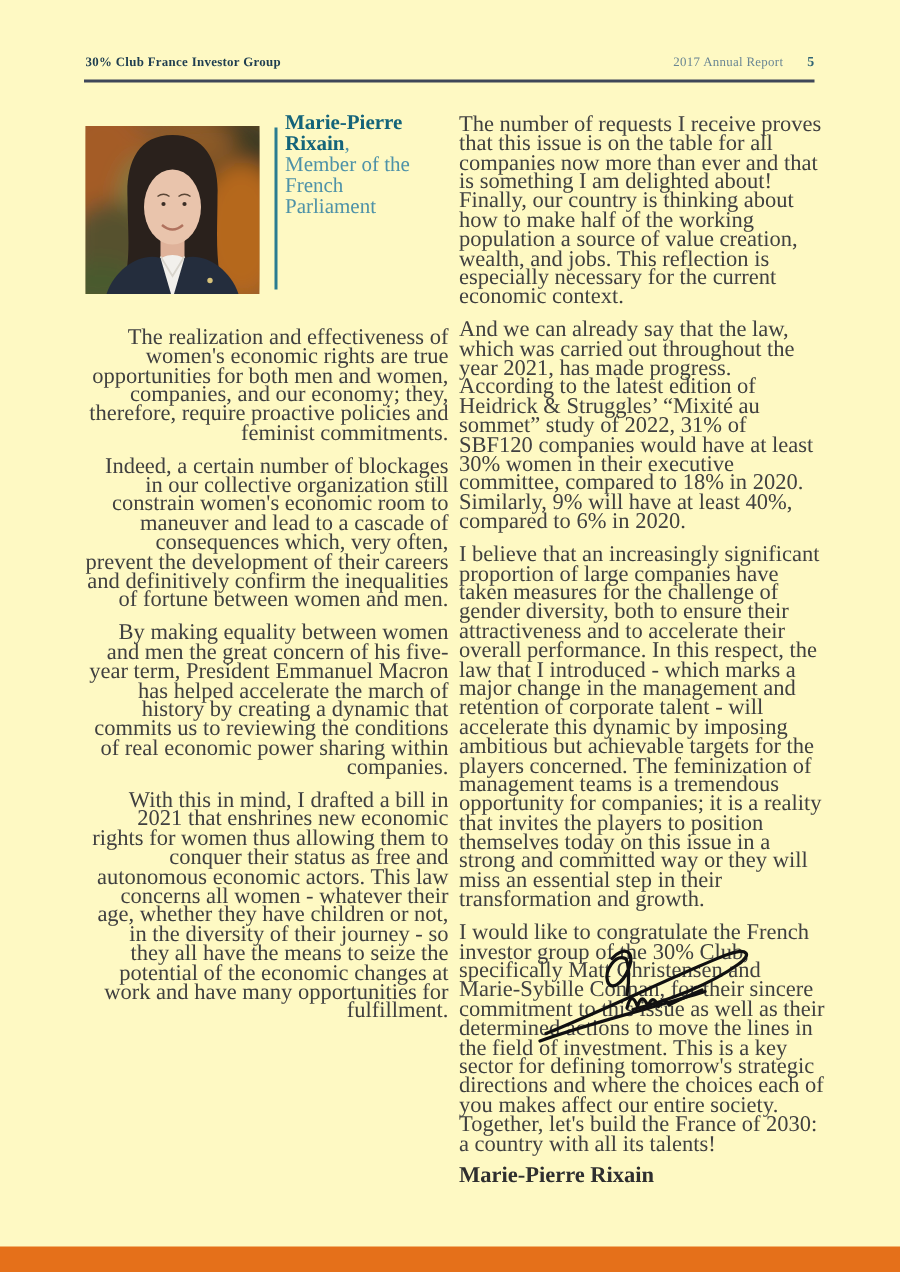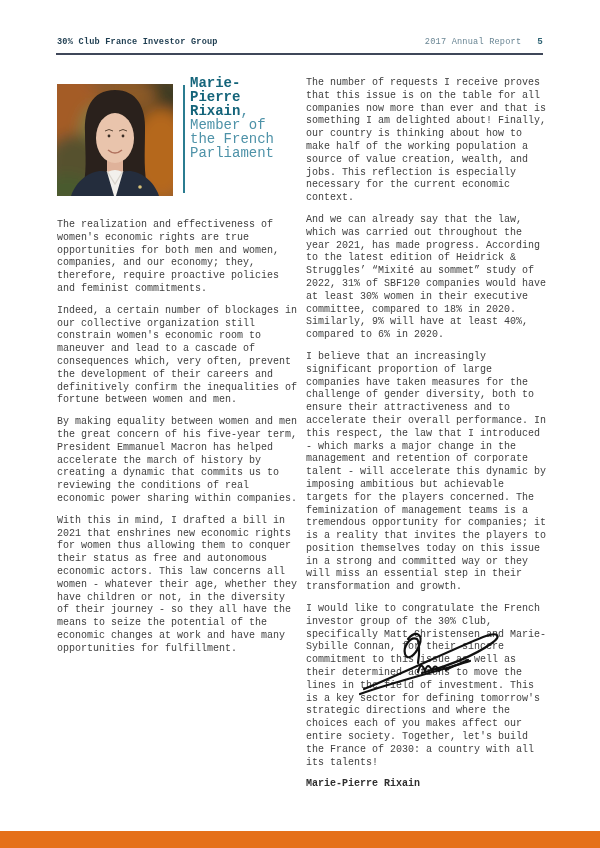--- a/index.html
+++ b/index.html
@@ -1,23 +1,23 @@
 <!DOCTYPE html>
 <html><head>
 <meta charset="utf-8">
 <style>
   html, body { margin: 0; padding: 0; background: #e9e9e9; }
   .page {
     position: relative;
     width: 600px;
     height: 848px;
     margin: 0 auto;
-    background: #ffffff;
+    background: #fef9c3;
     overflow: hidden;
-    font-family: Liberation Mono, monospace;
+    font-family: Liberation Serif, serif;
     color: #404040;
   }
 
   
   .header {
     position: absolute;
     left: 57px;
     top: 36px;
     width: 486px;
     display: flex;
@@ -60,23 +60,23 @@
     left: 190px;
     top: 76px;
     width: 94px;
     font-size: 14px;
     line-height: 14px;
   }
   .cap-bold { font-weight: bold; color: #14647A; }
   .cap-rest { color: #4E92A8; }
 
   
-  .col { position: absolute; font-size: 10px; line-height: 12.8px; color: #404040; }
+  .col { position: absolute; font-size: 15px; line-height: 12.8px; color: #404040; }
   .col p { margin: 0 0 9px 0; }
-  .left-col  { left: 57px;  top: 219px; width: 242px; }
+  .left-col  { left: 57px;  top: 219px; width: 242px; text-align: right; }
   .right-col { left: 306px; top: 77px;  width: 244px; }
   .signoff { font-weight: bold; color: #2F2F2F; margin-top: 10px; }
 
   
   .signature {
     position: absolute;
     left: 350px;
     top: 626px;
     width: 160px;
     height: 75px;

